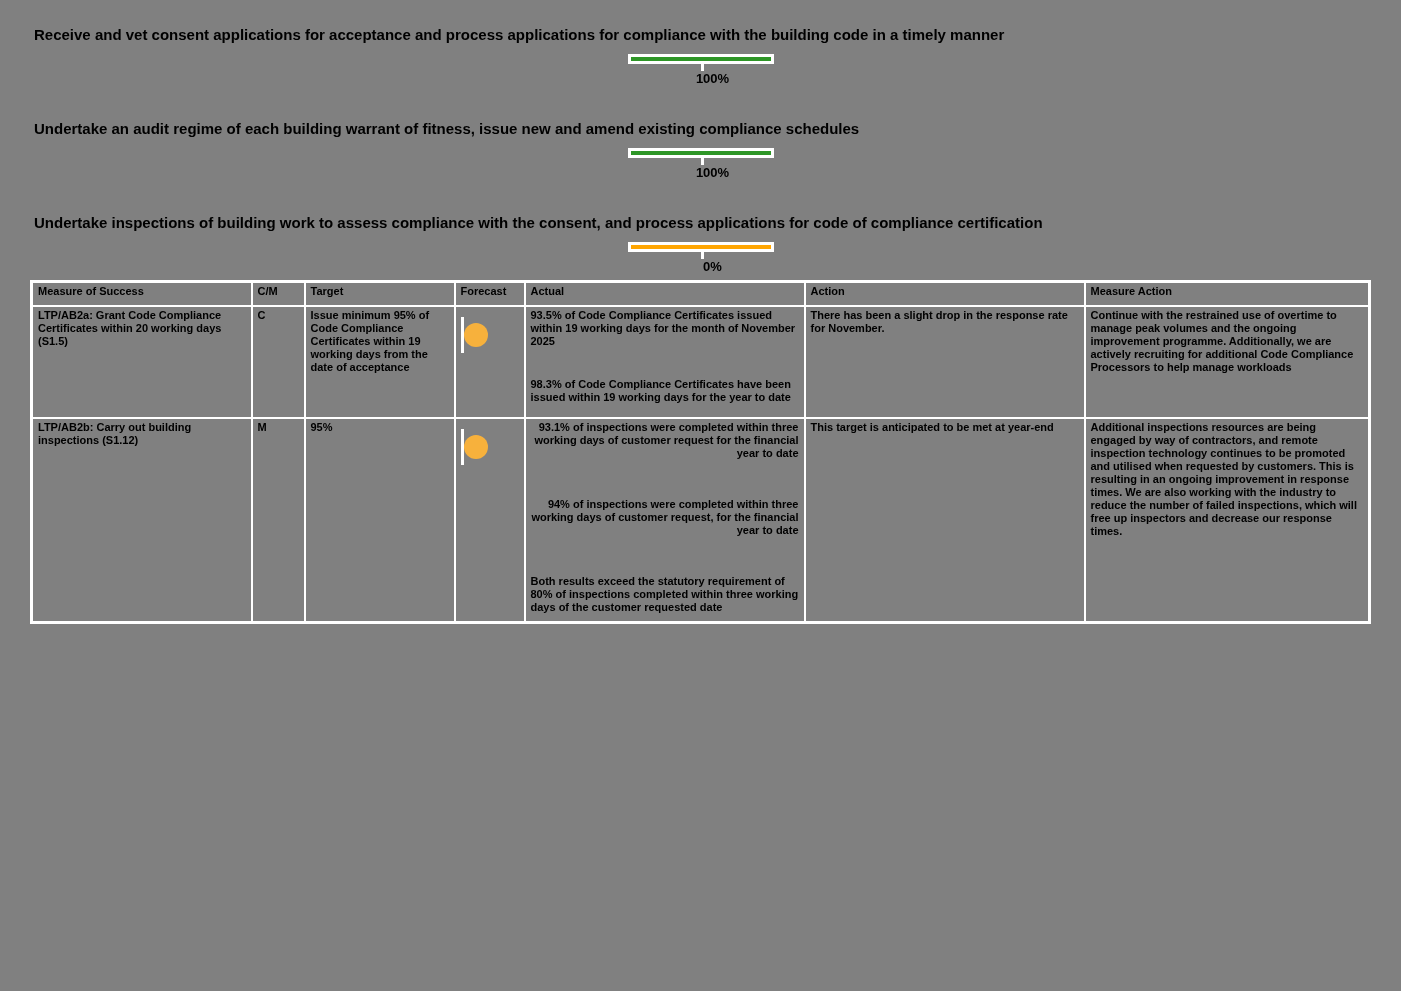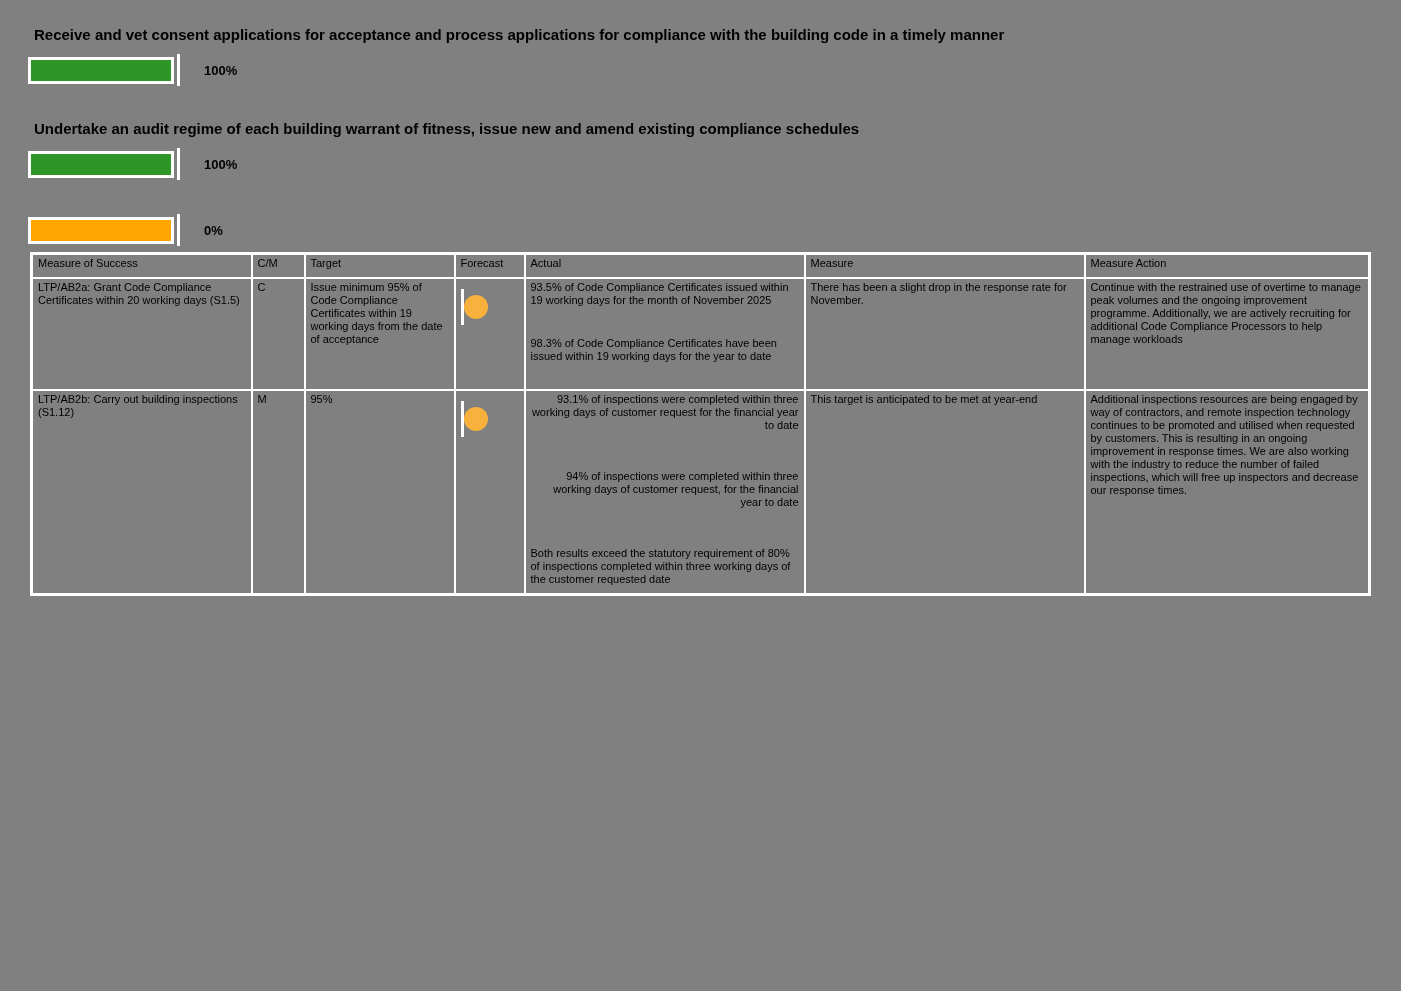--- a/index.html
+++ b/index.html
@@ -15,21 +15,21 @@
   }
   .content { position: absolute; top: 26px; left: 28px; width: 1345px; }
 
   .objective-title {
     font-weight: bold;
     font-size: 15px;
     line-height: 18px;
     margin: 0 0 10px 6px;
     white-space: nowrap;
   }
-  .bar-row { display: flex; align-items: center; margin-bottom: 34px; height: 32px; }
+  .bar-row { display: flex; align-items: center; margin-bottom: 34px; height: 32px; flex-direction: column; }
   .bar-row.last { margin-bottom: 6px; }
   .progress-bar {
     width: 146px;
     height: 27px;
     border: 3px solid #ffffff;
     background: transparent;
   }
   .progress-fill { width: 100%; height: 100%; }
   .bar-tick { width: 3px; height: 32px; background: #ffffff; margin-left: 3px; }
   .percent-label { font-weight: bold; font-size: 13px; margin-left: 24px; }
@@ -41,21 +41,21 @@
     border: 3px solid #ffffff;
     margin-left: 2px;
   }
   .report-table th, .report-table td {
     border: 2px solid #ffffff;
     vertical-align: top;
     text-align: left;
     padding: 2px 5px;
     font-size: 11px;
     line-height: 13px;
-    font-weight: normal;
+    font-weight: bold;
     overflow: hidden;
   }
   .report-table thead tr { height: 24px; }
   .report-table tbody tr.row-1 { height: 112px; }
   .report-table tbody tr.row-2 { height: 205px; }
   .report-table p { margin: 0; }
   .report-table p.gap-30 { margin-bottom: 30px; }
   .report-table p.gap-38 { margin-bottom: 38px; text-align: right; }
 
   .forecast-cell { text-align: center; }
@@ -89,20 +89,21 @@
     <div class="bar-row">
       <div class="progress-bar">
         <div class="progress-fill" style="background-color: rgb(46, 150, 39);"></div>
       </div>
       <div class="bar-tick"></div>
       <span class="percent-label">100%</span>
     </div>
   </section>
 
   <section>
+    <div class="objective-title">Undertake inspections of building work to assess compliance with the consent, and process applications for code of compliance certification</div>
     <div class="bar-row last">
       <div class="progress-bar">
         <div class="progress-fill" style="background-color: rgb(255, 165, 0);"></div>
       </div>
       <div class="bar-tick"></div>
       <span class="percent-label">0%</span>
     </div>
   </section>
 
   <table class="report-table">
@@ -115,21 +116,21 @@
       <col style="width:280px">
       <col style="width:285px">
     </colgroup>
     <thead>
       <tr>
         <th>Measure of Success</th>
         <th>C/M</th>
         <th>Target</th>
         <th>Forecast</th>
         <th>Actual</th>
-        <th>Measure</th>
+        <th>Action</th>
         <th>Measure Action</th>
       </tr>
     </thead>
     <tbody>
       <tr class="row-1">
         <td>LTP/AB2a: Grant Code Compliance Certificates within 20 working days (S1.5)</td>
         <td>C</td>
         <td>Issue minimum 95% of Code Compliance Certificates within 19 working days from the date of acceptance</td>
         <td class="forecast-cell">
           <span class="status-icon">

